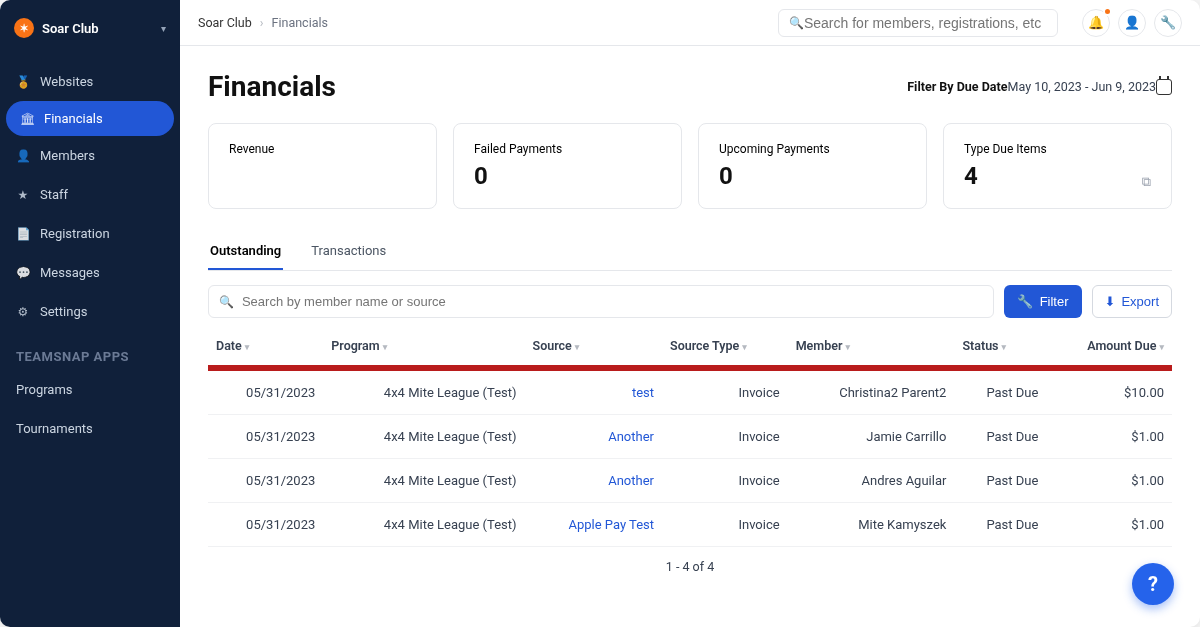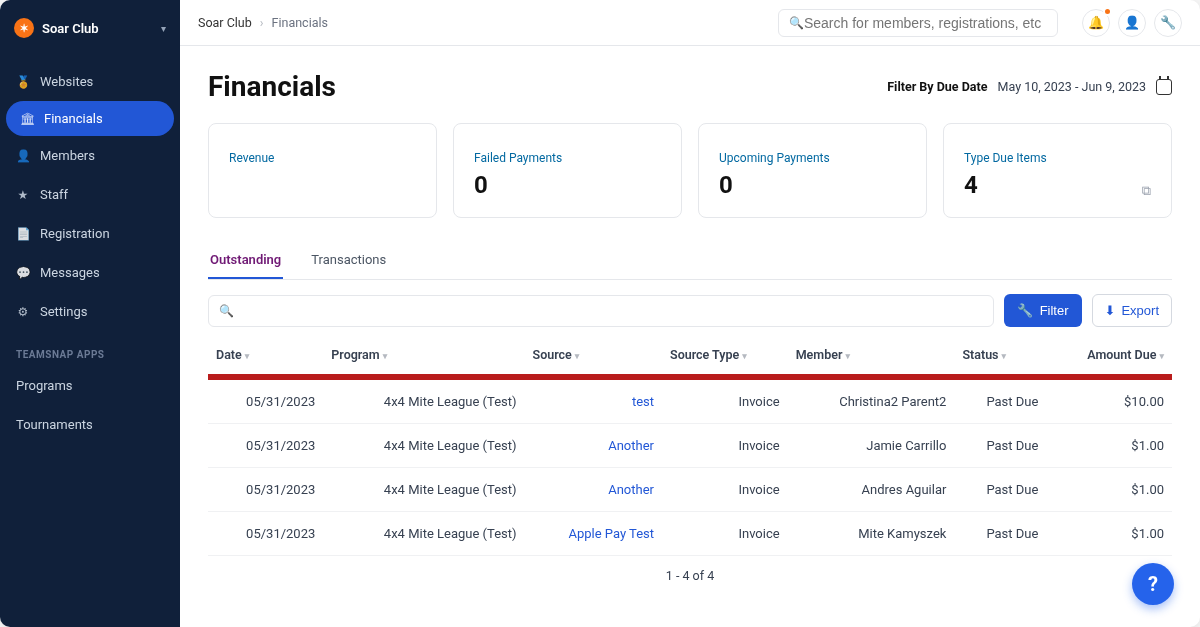--- a/index.html
+++ b/index.html
@@ -58,21 +58,21 @@
   .nav-item .ico { width:14px; text-align:center; font-size:12px; opacity:.85;}
   .nav-item.active {
     background:#2257d6;
     color:#fff;
     border-radius: 20px;
     margin: 0 6px;
     padding: 10px 14px;
   }
   .nav-section {
     padding: 18px 16px 6px;
-    font-size:10px;
+    font-size:13px;
     letter-spacing: .5px;
     color:#6b7a95;
     font-weight:700;
   }
 
   
   .main { flex:1; display:flex; flex-direction:column; min-width:0; }
   .topbar {
     height: 46px;
     border-bottom: 1px solid #e5e7eb;
@@ -99,42 +99,42 @@
     width:28px; height:28px; border:1px solid #e5e7eb; border-radius:50%;
     display:flex;align-items:center;justify-content:center;
     color:#4b5563; cursor:pointer; position:relative; background:#fff;
     font-size:13px;
   }
   .icon-btn .dot{ position:absolute; top:-3px; right:-3px; width:9px;height:9px;border-radius:50%;background:#f97316;border:2px solid #fff;}
 
   .content { flex:1; padding: 24px 28px 12px; overflow:auto;}
   .page-header { display:flex; align-items:center; justify-content:space-between; margin-bottom: 20px;}
   .page-title { font-size:28px; font-weight:700; color:#111;}
-  .filter-label { display:flex; align-items:center; gap:10px; font-size:12.5px; color:#111;}
+  .filter-label { display:flex; align-items:center; font-size:12.5px; color:#111;}
   .filter-label b{ font-weight:700;}
   .filter-range{ color:#374151;}
   .cal-ico{ width:16px;height:16px; border:1.5px solid #333; border-radius:3px; position:relative;}
   .cal-ico::before{content:"";position:absolute;top:-4px;left:2px;width:2px;height:4px;background:#333;}
   .cal-ico::after{content:"";position:absolute;top:-4px;right:2px;width:2px;height:4px;background:#333;}
 
   
   .stats{ display:flex; gap:16px; margin-bottom: 24px;}
   .card{
     flex:1; border:1px solid #e5e7eb; border-radius:8px; background:#fff;
     padding:18px 20px;
   }
-  .card .label{ font-size:12px; color:#0369a1; margin-bottom:6px;margin-top:9px;}
+  .card .label{ font-size:12px; color:#000000; margin-bottom:6px;}
   .card .value{ font-size:24px; font-weight:700; color:#111;}
   .card .card-row{ display:flex; align-items:flex-end; justify-content:space-between;}
   .card .hash{ color:#9ca3af; font-size:13px;}
 
   
   .tabs{ display:flex; gap:26px; border-bottom:1px solid #e5e7eb; margin-bottom:14px; }
   .tab{ padding:10px 2px; font-size:13px; color:#4b5563; cursor:pointer; border-bottom:2px solid transparent;}
-  .tab.active{ color:#701a75; border-bottom-color:#2257d6; font-weight:600;}
+  .tab.active{ color:#000000; border-bottom-color:#2257d6; font-weight:600;}
 
   
   .table-toolbar{ display:flex; align-items:center; gap:10px; margin-bottom:8px;}
   .tb-search{ flex:1; display:flex; align-items:center; gap:8px; border:1px solid #e5e7eb; border-radius:6px; padding:8px 10px; color:#9ca3af; background:#fff;}
   .tb-search input{ border:none; outline:none; flex:1; font-size:13px;}
   .btn { display:inline-flex; align-items:center; gap:6px; padding:8px 12px; border-radius:6px; font-size:13px; cursor:pointer; border:1px solid transparent;}
   .btn-primary{ background:#2257d6; color:#fff;}
   .btn-outline{ background:#fff; border:1px solid #d5d9e0; color:#2257d6;}
 
   
@@ -270,20 +270,21 @@
       </div>
 
       <div class="tabs">
         <div class="tab active">Outstanding</div>
         <div class="tab">Transactions</div>
       </div>
 
       <div class="table-toolbar">
         <div class="tb-search">
           <span style="font-size:12px;">🔍</span>
+          <input type="text" placeholder="Search by member name or source" style="">
         </div>
         <button class="btn btn-primary">
           <span>🔧</span>
           <span>Filter</span>
         </button>
         <button class="btn btn-outline">
           <span>⬇</span>
           <span>Export</span>
         </button>
       </div>

